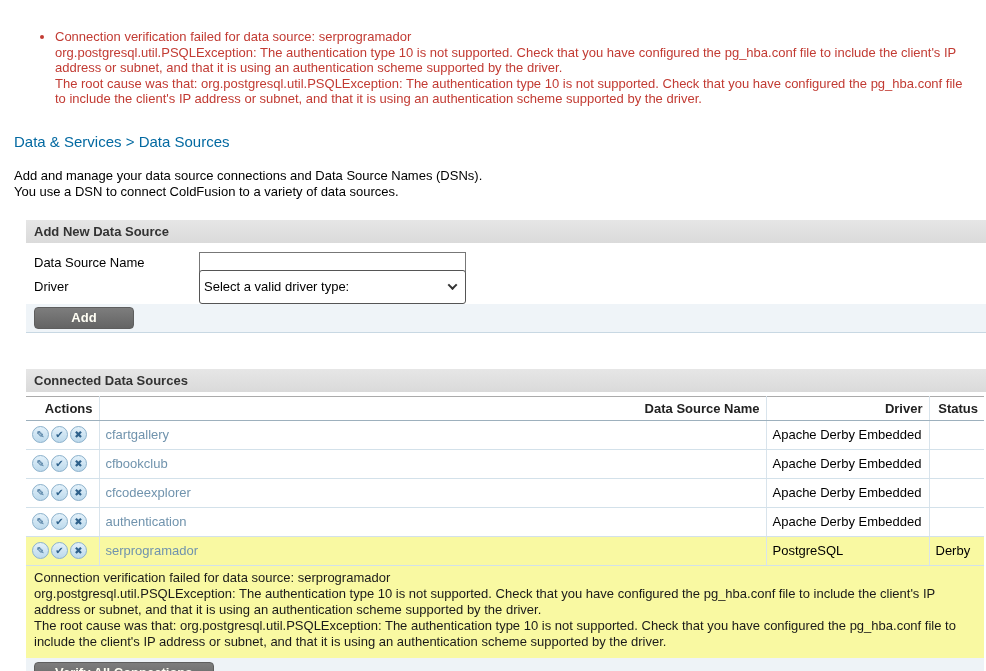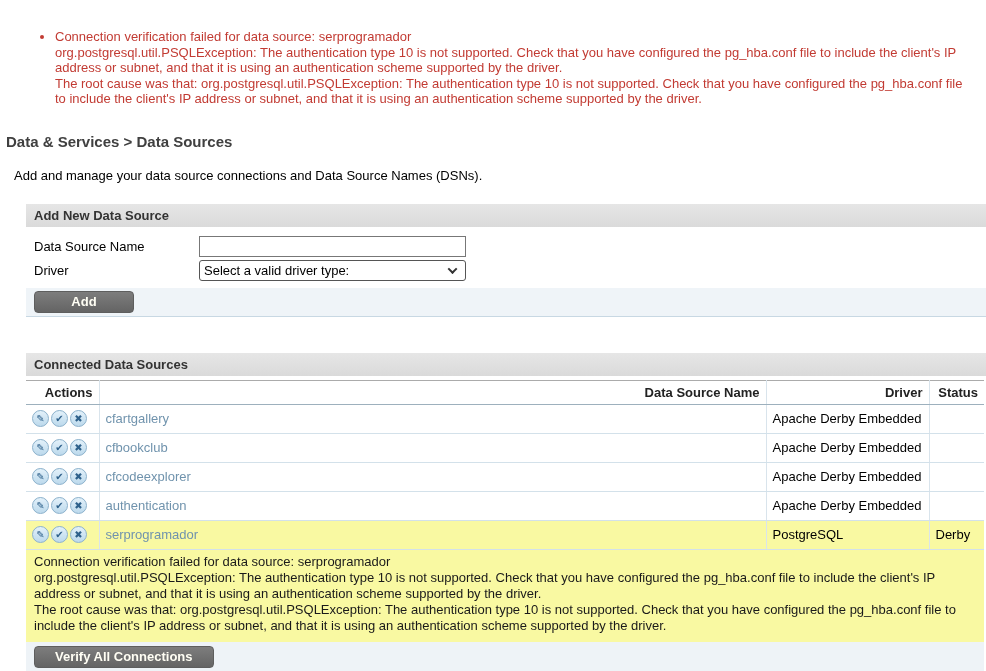--- a/index.html
+++ b/index.html
@@ -18,22 +18,22 @@
     padding-left: 17px;
     color: #c23b33;
     line-height: 15.5px;
     width: 928px;
     list-style: disc;
   }
   .alert-list li::marker { color:#c23b33; }
 
   
   .breadcrumb {
-    margin: 26px 0 0 6px;
-    font-size: 15px; font-weight: bold; color: #404040;
+    margin: 26px 0 0 14px;
+    font-size: 15px; font-weight: normal; color: #0369a1;
   }
 
   .intro { margin: 18px 0 0 14px; line-height: 16px; }
 
   .section { margin-left: 26px; width: 963px; }
   .section-add { margin-top: 20px; }
   .section-connected { margin-top: 36px; }
 
   .section-bar {
     background: linear-gradient(#e6e6e6, #dadada);
@@ -45,21 +45,21 @@
   
   .form-area { padding: 8px 0 0 8px; }
   .frow { display: flex; align-items: center; height: 24px; }
   .flabel { width: 165px; }
   .text-input {
     width: 267px; height: 21px;
     border: 1px solid #777; border-radius: 0;
     padding: 2px 4px; font-family: "Liberation Sans", sans-serif; font-size: 13px;
   }
   .fake-select {
-    width: 267px; height: 21px;
+    width: 267px; height: 34px;
     border: 1px solid #555; border-radius: 3px;
     background: #fff;
     display: flex; align-items: center; justify-content: space-between;
     padding: 0 9px 0 4px;
     cursor: default;
     gap: 48px;
   }
   .chev {
     width: 7px; height: 7px;
     border-right: 2px solid #333; border-bottom: 2px solid #333;
@@ -144,20 +144,21 @@
     <div>Connection verification failed for data source: serprogramador</div>
     <div>org.postgresql.util.PSQLException: The authentication type 10 is not supported. Check that you have configured the pg_hba.conf file to include the client's IP address or subnet, and that it is using an authentication scheme supported by the driver.</div>
     <div>The root cause was that: org.postgresql.util.PSQLException: The authentication type 10 is not supported. Check that you have configured the pg_hba.conf file to include the client's IP address or subnet, and that it is using an authentication scheme supported by the driver.</div>
   </li>
 </ul>
 
 <div class="breadcrumb">Data &amp; Services &gt; Data Sources</div>
 
 <div class="intro">
   <div>Add and manage your data source connections and Data Source Names (DSNs).</div>
+  <div>You use a DSN to connect ColdFusion to a variety of data sources.</div>
 </div>
 
 <div class="section section-add">
   <div class="section-bar">Add New Data Source</div>
   <div class="form-area">
     <div class="frow">
       <span class="flabel">Data Source Name</span>
       <input class="text-input" type="text" value="" style="">
     </div>
     <div class="frow">

